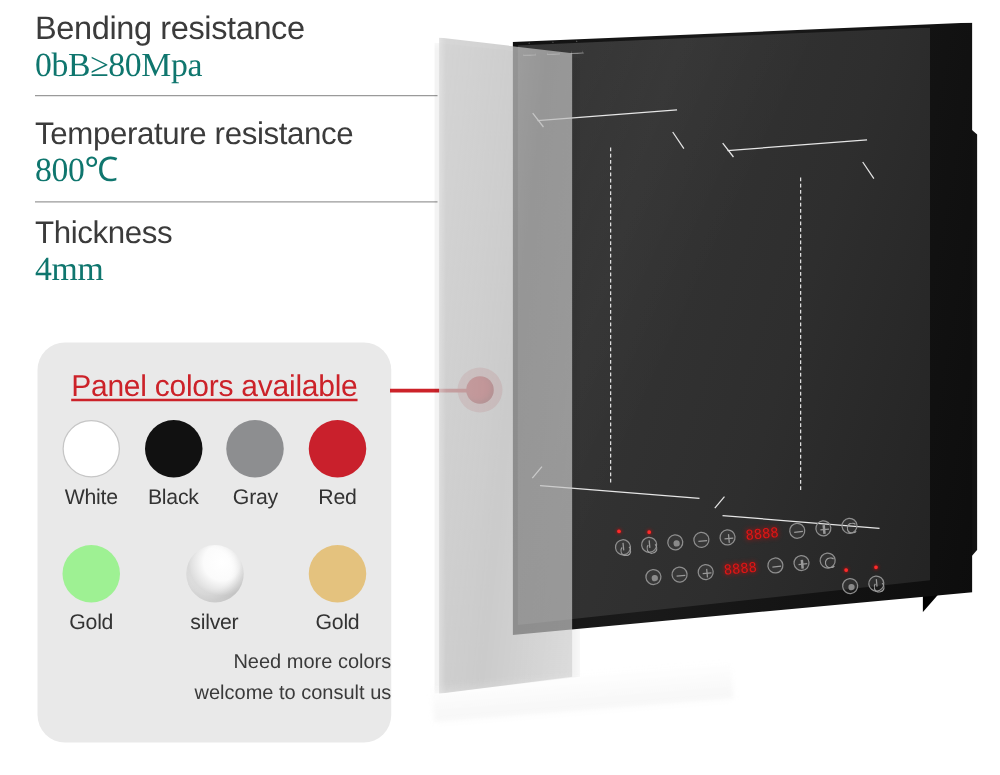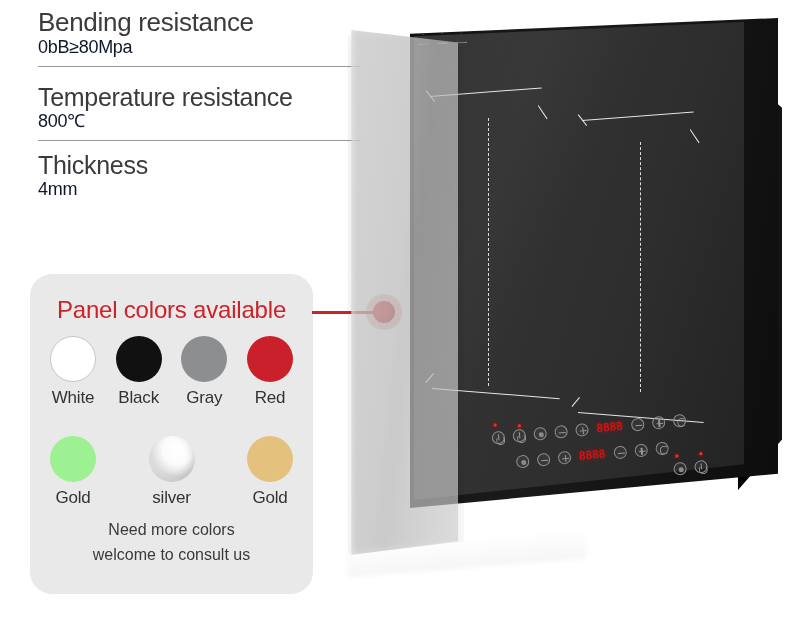--- a/index.html
+++ b/index.html
@@ -5,63 +5,64 @@
   * { margin:0; padding:0; box-sizing:border-box; }
   html,body { width:800px; height:620px; }
   body {
     position:relative;
     background:#ffffff;
     font-family:"Liberation Sans", sans-serif;
     overflow:hidden;
   }
 
   
-  #spec-list { position:absolute; left:38px; top:8px; width:322px; }
+  #spec-list { position:absolute; left:28px; top:8px; width:322px; }
   .spec-item { padding:0; }
   .spec-label {
     font-size:25px; color:#3b3b3b; line-height:1.12;
     letter-spacing:-0.3px; white-space:nowrap;
   }
   .spec-value {
-    font-size:18px; color:#0f172a; line-height:1.12;
-    letter-spacing:-0.3px; white-space:nowrap;
+    font-size:27px; color:#0f766e; line-height:1.12;
+    letter-spacing:-0.3px; white-space:nowrap;font-family:Liberation Serif, serif;
   }
   .spec-sep { height:1px; background:#9a9a9a; margin:9px 0 10px 0; }
   .spec-item.i0 .spec-label { font-size:26px; }
   .spec-item.i1 { margin-top:16px; }
 
   
   #color-card {
     position:absolute; left:30px; top:274px;
     width:283px; height:320px;
     background:#e9e9e9; border-radius:22px;
   }
   #card-title {
     position:absolute; left:0; top:22px; width:100%;
     text-align:center; font-size:24px; color:#cc2229;
     letter-spacing:-0.2px;
+    text-decoration:underline;
   }
   .swatch-row {
     position:absolute; left:14px; width:255px;
     display:flex; justify-content:space-between;
   }
   .swatch-row.r1 { top:62px; }
   .swatch-row.r2 { top:162px; }
   .swatch-cell { width:58px; text-align:center; }
   .swatch-dot {
     width:46px; height:46px; border-radius:50%;
     margin:0 auto 7px auto; position:relative;
   }
   .swatch-name {
     font-size:17px; color:#333333; line-height:1;
     letter-spacing:-0.2px;
   }
   #card-footer {
     position:absolute; left:0; bottom:26px; width:100%;
-    text-align:center; font-size:16px; color:#3a3a3a;
+    text-align:right; font-size:16px; color:#3a3a3a;
     line-height:1.55;
   }
 
   
   #callout-line {
     position:absolute; left:312px; top:311px;
     width:62px; height:3px; background:#cc2229;
   }
   #callout-marker {
     position:absolute; left:366px; top:294px;

